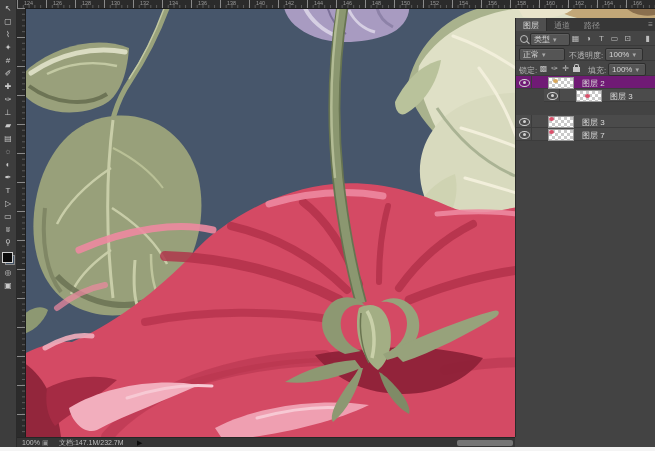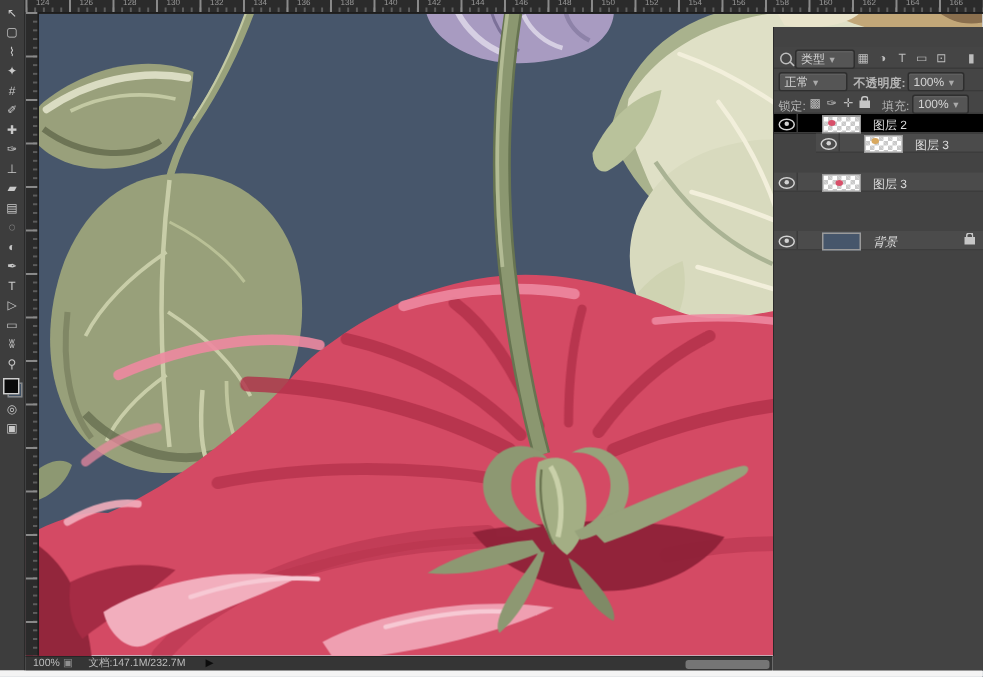--- a/index.html
+++ b/index.html
@@ -41,21 +41,21 @@
   .combo .arr{color:#aaa;margin-left:3px;font-size:7px;}
   .mini-ic{display:inline-block;width:11px;text-align:center;color:#bdbdbd;font-size:8px;cursor:pointer;}
   .mag{display:inline-block;width:6px;height:6px;border:1px solid #bdbdbd;border-radius:50%;position:relative;vertical-align:middle;}
   .mag::after{content:'';position:absolute;width:4px;height:1px;background:#bdbdbd;transform:rotate(45deg);right:-3px;bottom:-1px;}
   .mini-lock{display:inline-block;position:relative;width:7px;height:5px;background:#c6c6c6;vertical-align:middle;}
   .mini-lock::before{content:'';position:absolute;left:1px;top:-3px;width:3px;height:3px;border:1px solid #c6c6c6;
                      border-bottom:none;border-radius:2px 2px 0 0;}
 
   .lrow{position:absolute;left:0;width:100%;height:13px;background:#4b4b4b;border-bottom:1px solid #3c3c3c;
         box-sizing:border-box;cursor:pointer;}
-  .lrow.sel{background:#000000;}
+  .lrow.sel{background:#701a75;}
   .eyebox{position:absolute;left:0;top:0;width:15px;height:12px;border-right:1px solid #3c3c3c;}
   .eye{position:absolute;left:3px;top:3px;width:9px;height:6px;border:1px solid #d2d2d2;border-radius:50%;}
   .eye::after{content:'';position:absolute;left:2.5px;top:1px;width:3px;height:3px;border-radius:50%;background:#d2d2d2;}
   .thumb{position:absolute;left:32px;top:1px;width:24px;height:10px;border:1px solid #9a9a9a;background:#fff;
     background-image:linear-gradient(45deg,#c9c9c9 25%,transparent 25%,transparent 75%,#c9c9c9 75%),
                      linear-gradient(45deg,#c9c9c9 25%,#fff 25%,#fff 75%,#c9c9c9 75%);
     background-size:6px 6px;background-position:0 0,3px 3px;}
   .thumb.bgthumb{background:#46566b;background-image:none;}
   .dab{position:absolute;width:5px;height:4px;border-radius:50%;background:#d8506a;}
   .lrow:nth-of-type(1) .dab{left:14px;top:1px;}
@@ -221,39 +221,45 @@
     <span class="tool">⚲</span>
     <span class="swatches">
       <i class="sw-bg"></i>
       <i class="sw-fg"></i>
     </span>
     <span class="tool">◎</span>
     <span class="tool">▣</span>
   </div>
 
   <div class="abs panel">
+    <div class="tabbar">
+      <span class="tab active">图层</span>
+      <span class="tab">通道</span>
+      <span class="tab">路径</span>
+      <span class="panel-menu">≡</span>
+    </div>
 
     <div class="prow" style="top:13px;">
       <span class="mag" style="position:absolute;left:4px;top:4px;"></span>
       <span class="combo" style="position:absolute;left:14px;top:2px;width:32px;">
         <span>类型</span><span class="arr">▾</span>
       </span>
       <span class="mini-ic" style="position:absolute;left:54px;top:3px;">▦</span>
       <span class="mini-ic" style="position:absolute;left:67px;top:3px;">◑</span>
       <span class="mini-ic" style="position:absolute;left:80px;top:3px;">T</span>
       <span class="mini-ic" style="position:absolute;left:93px;top:3px;">▭</span>
       <span class="mini-ic" style="position:absolute;left:106px;top:3px;">⊡</span>
       <span class="mini-ic" style="position:absolute;left:126px;top:3px;">▮</span>
     </div>
 
     <div class="prow" style="top:28px;">
       <span class="combo" style="position:absolute;left:3px;top:2px;width:38px;">
         <span>正常</span><span class="arr">▾</span>
       </span>
-      <span class="lbl" style="position:absolute;left:53px;top:4px;font-weight:bold;">不透明度:</span>
+      <span class="lbl" style="position:absolute;left:53px;top:4px;">不透明度:</span>
       <span class="combo" style="position:absolute;left:89px;top:2px;width:30px;">
         <span>100%</span><span class="arr">▾</span>
       </span>
     </div>
 
     <div class="prow" style="top:43px;">
       <span class="lbl" style="position:absolute;left:3px;top:4px;">锁定:</span>
       <span class="mini-ic" style="position:absolute;left:22px;top:3px;">▩</span>
       <span class="mini-ic" style="position:absolute;left:33px;top:3px;">✑</span>
       <span class="mini-ic" style="position:absolute;left:44px;top:3px;">✛</span>
@@ -284,27 +290,28 @@
     </div>
     <div class="lrow" style="top:97px;">
       <span class="eyebox">
           <i class="eye"></i>
         </span>
       <span class="thumb">
           <i class="dab"></i>
         </span>
       <span class="lname">图层 3</span>
     </div>
-    <div class="lrow" style="top:136px;">
+    <div class="lrow" style="top:110px;">
       <span class="eyebox">
           <i class="eye"></i>
         </span>
-      <span class="thumb bgthumb"></span>
-      <span class="lname it">背景</span>
-      <span class="mini-lock row-lock"></span>
+      <span class="thumb">
+          <i class="dab"></i>
+        </span>
+      <span class="lname">图层 7</span>
     </div>
   </div>
 
   <div class="abs statusbar">
     <span class="sb" style="left:5px;">100%</span>
     <span class="sb" style="left:25px;color:#8f8f8f;">▣</span>
     <span class="sb" style="left:42px;">文档:147.1M/232.7M</span>
     <span class="sb" style="left:120px;color:#0c0c0c;">▶</span>
     <div class="hthumb"></div>
   </div>

